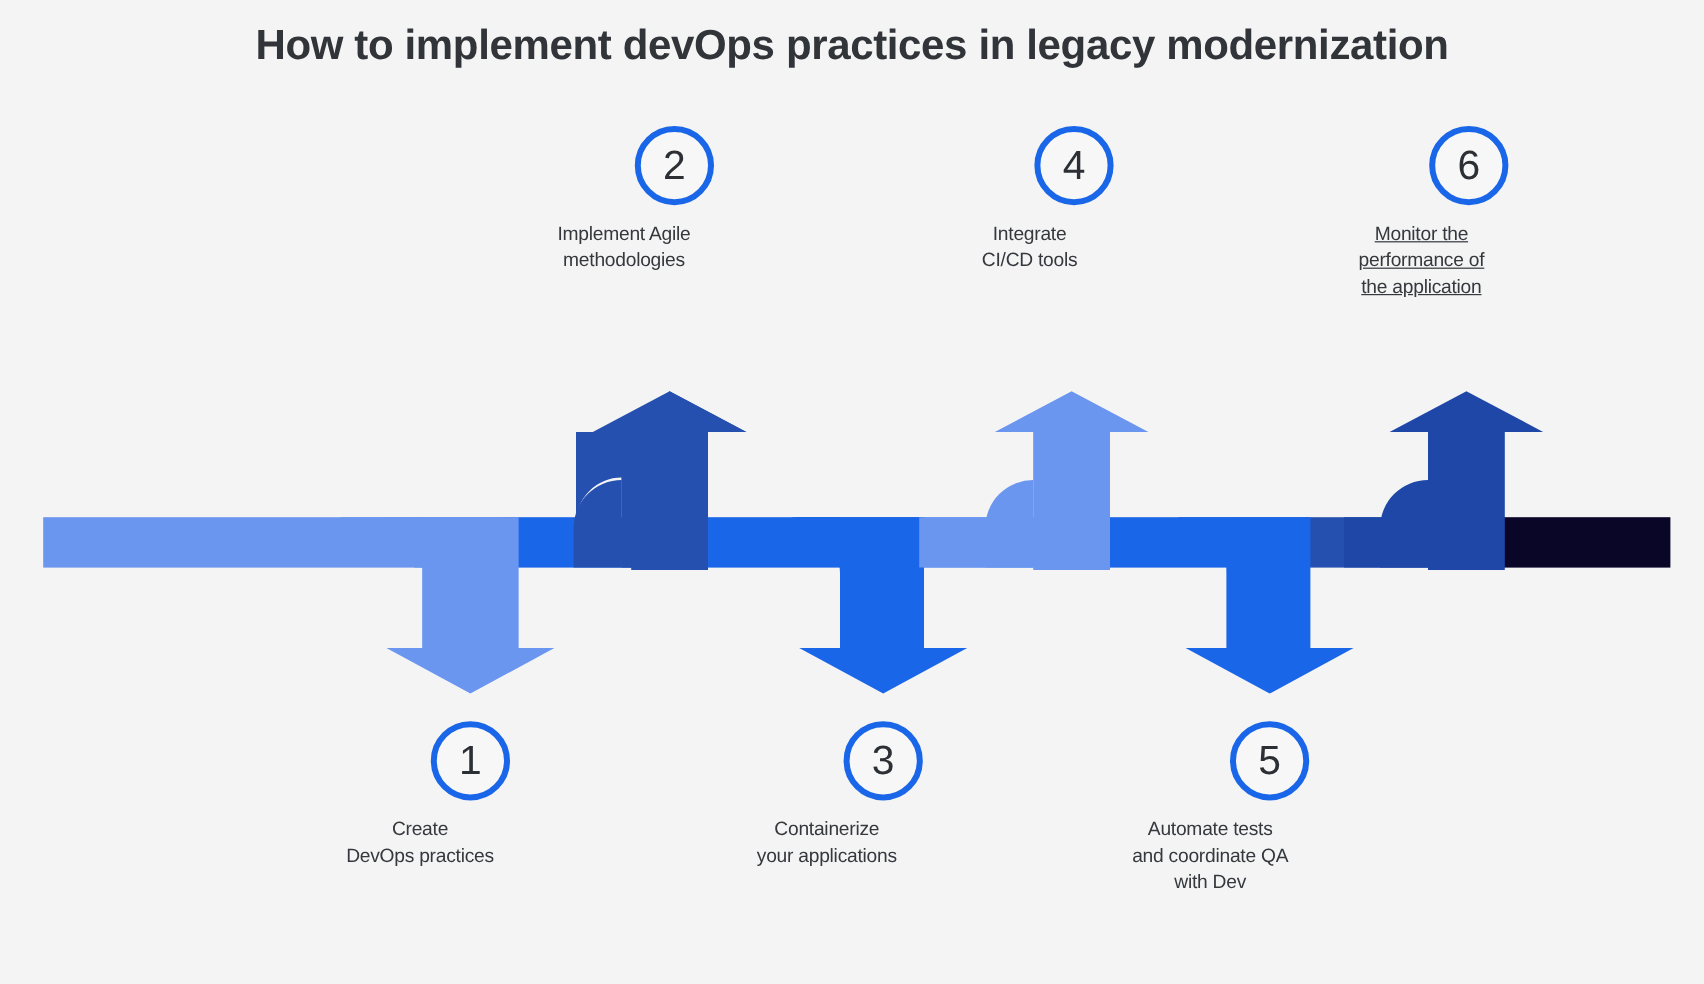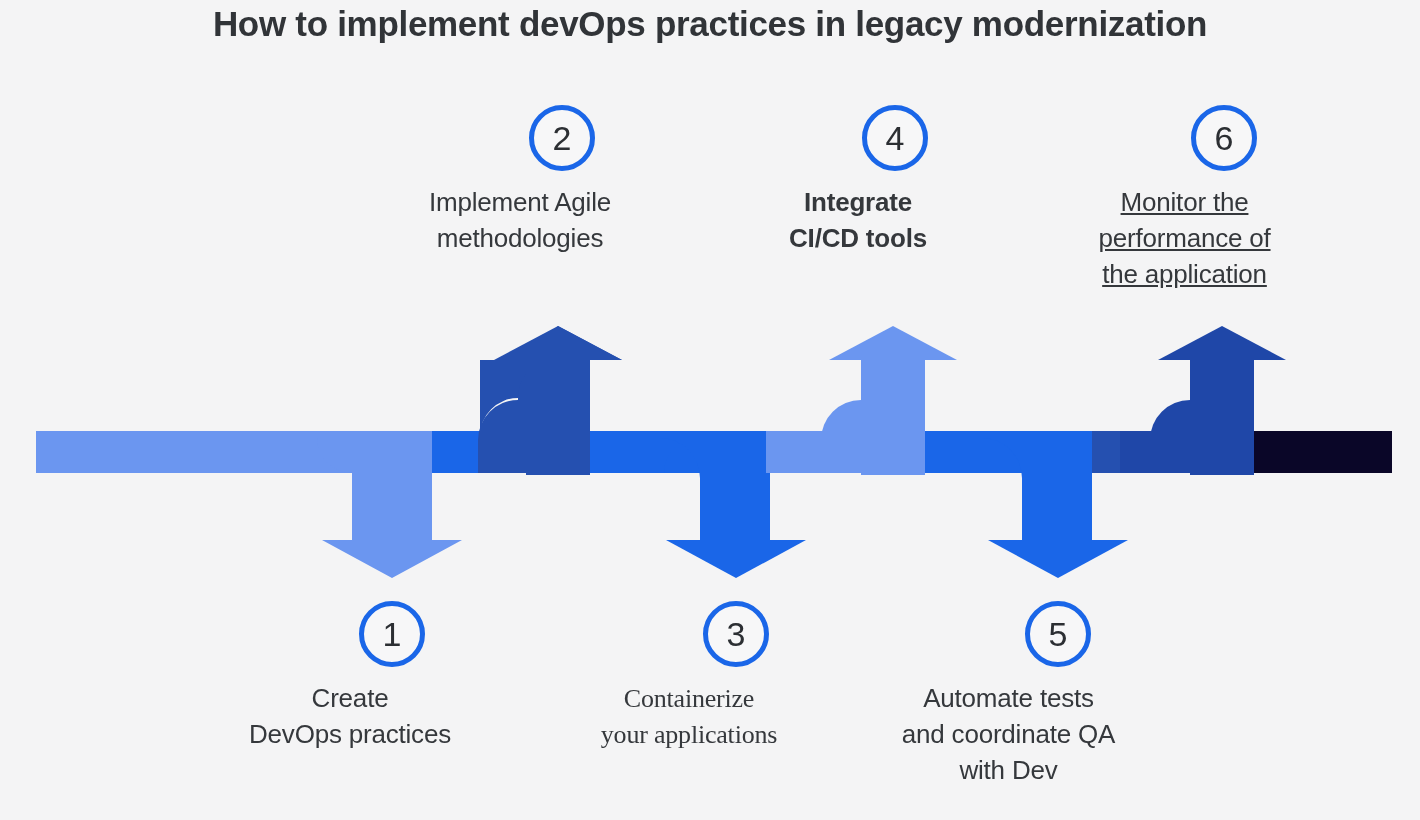--- a/index.html
+++ b/index.html
@@ -13,21 +13,21 @@
     position:relative;
     width:1420px; height:820px;
     background:#f4f4f5;
   }
   #flow-svg {
     position:absolute; left:0; top:0;
     width:1420px; height:820px;
   }
   .page-title {
     position:absolute;
-    left:0; top:4px;
+    left:0; top:18px;
     width:1420px;
     text-align:center;
     font-size:35px;
     font-weight:bold;
     color:#313438;
     letter-spacing:-0.3px;
     white-space:nowrap;
   }
   .step {
     position:absolute;
@@ -44,21 +44,21 @@
     align-items:center;
     justify-content:center;
     font-size:34px;
     font-weight:400;
     color:#2c2f33;
     line-height:1;
   }
   .step-label {
     margin-top:14px;
     text-align:center;
-    font-size:26px;
+    font-size:16px;
     line-height:1.38;
     color:#35383c;
     white-space:pre-line;
     letter-spacing:-0.2px;
   }
 </style>
 </head>
 <body>
 
 <div id="canvas">
@@ -190,40 +190,40 @@
   </svg>
 
   <div class="step" style="left:496px; top:105px; width:132px;">
     <div class="step-circle">2</div>
     <div class="step-label" style="width:300px; margin-left:-84px;">Implement Agile
 methodologies</div>
   </div>
 
   <div class="step" style="left:829px; top:105px; width:132px;">
     <div class="step-circle">4</div>
-    <div class="step-label" style="width:280px; margin-left:-74px;font-weight:bold;">Integrate
+    <div class="step-label" style="width:280px; margin-left:-74px;">Integrate
 CI/CD tools</div>
   </div>
 
   <div class="step" style="left:1158px; top:105px; width:132px;">
     <div class="step-circle">6</div>
     <div class="step-label" style="width:290px; margin-left:-79px;text-decoration:underline;">Monitor the
 performance of
 the application</div>
   </div>
 
   <div class="step" style="left:326px; top:601px; width:132px;">
     <div class="step-circle">1</div>
     <div class="step-label" style="width:300px; margin-left:-84px;">Create
 DevOps practices</div>
   </div>
 
   <div class="step" style="left:670px; top:601px; width:132px;">
     <div class="step-circle">3</div>
-    <div class="step-label" style="width:320px; margin-left:-94px;font-family:Liberation Serif, serif;">Containerize
+    <div class="step-label" style="width:320px; margin-left:-94px;">Containerize
 your applications</div>
   </div>
 
   <div class="step" style="left:992px; top:601px; width:132px;">
     <div class="step-circle">5</div>
     <div class="step-label" style="width:330px; margin-left:-99px;">Automate tests
 and coordinate QA
 with Dev</div>
   </div>
 

